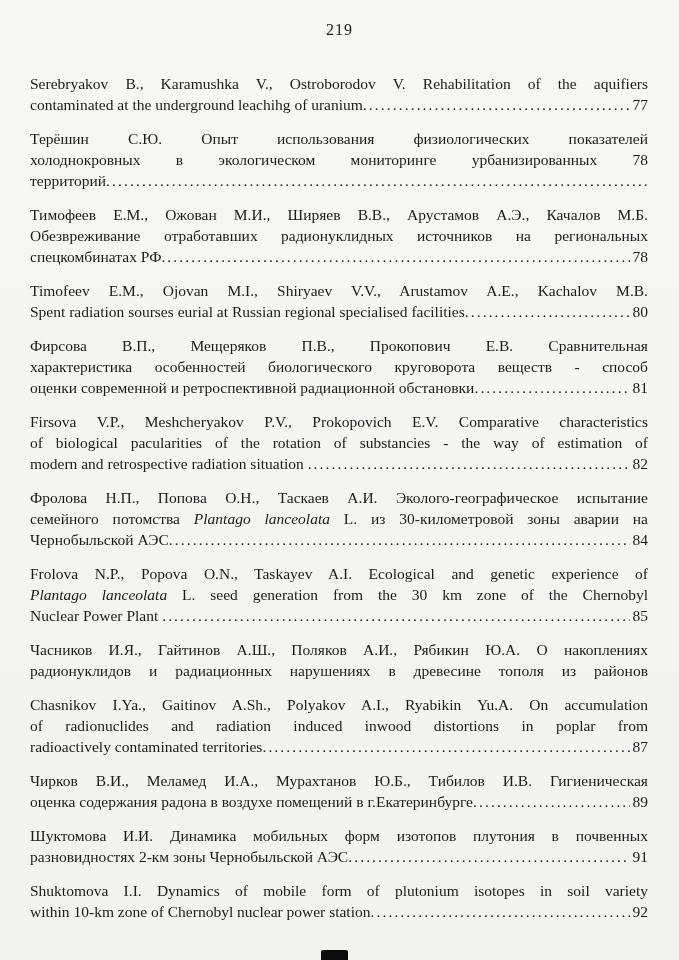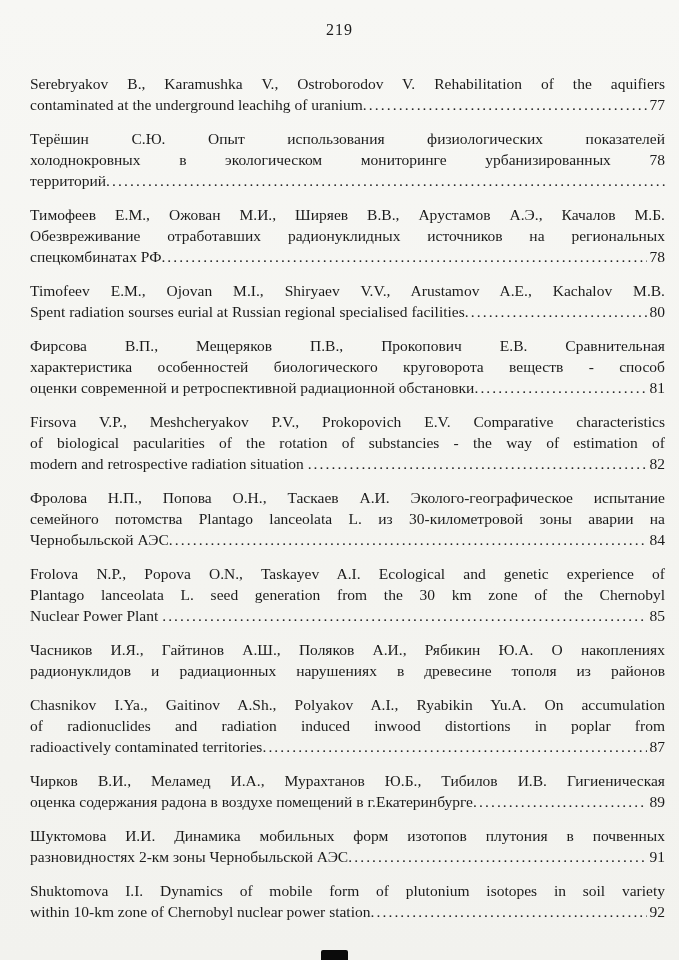--- a/index.html
+++ b/index.html
@@ -21,21 +21,21 @@
     overflow: hidden;
   }
   .header {
     padding-top: 19px;
     text-align: center;
     font-size: 16px;
     line-height: 21px;
     letter-spacing: 1px;
   }
   .toc {
-    padding: 33px 14px 0 30px;
+    padding: 33px 31px 0 30px;
   }
   .entry { margin-bottom: 13px; }
   .line {
     font-size: 15.5px;
     line-height: 21px;
   }
   .line.just {
     text-align: justify;
     -moz-text-align-last: justify;
     text-align-last: justify;
@@ -58,21 +58,21 @@
     content: "..........................................................................................................................................................................";
     letter-spacing: 2.1px;
     color: #222;
   }
   .pagenum {
     flex: 0 0 auto;
     padding-left: 3px;
     white-space: nowrap;
     text-align: center;
   }
-  .it { }
+  .it { font-style: italic; }
   .pg-inline { white-space: nowrap; }
   .artifact {
     position: absolute;
     bottom: 0;
     left: 321px;
     width: 27px;
     height: 10px;
     background: #0b0b0b;
     border-radius: 2px 2px 0 0;
   }

